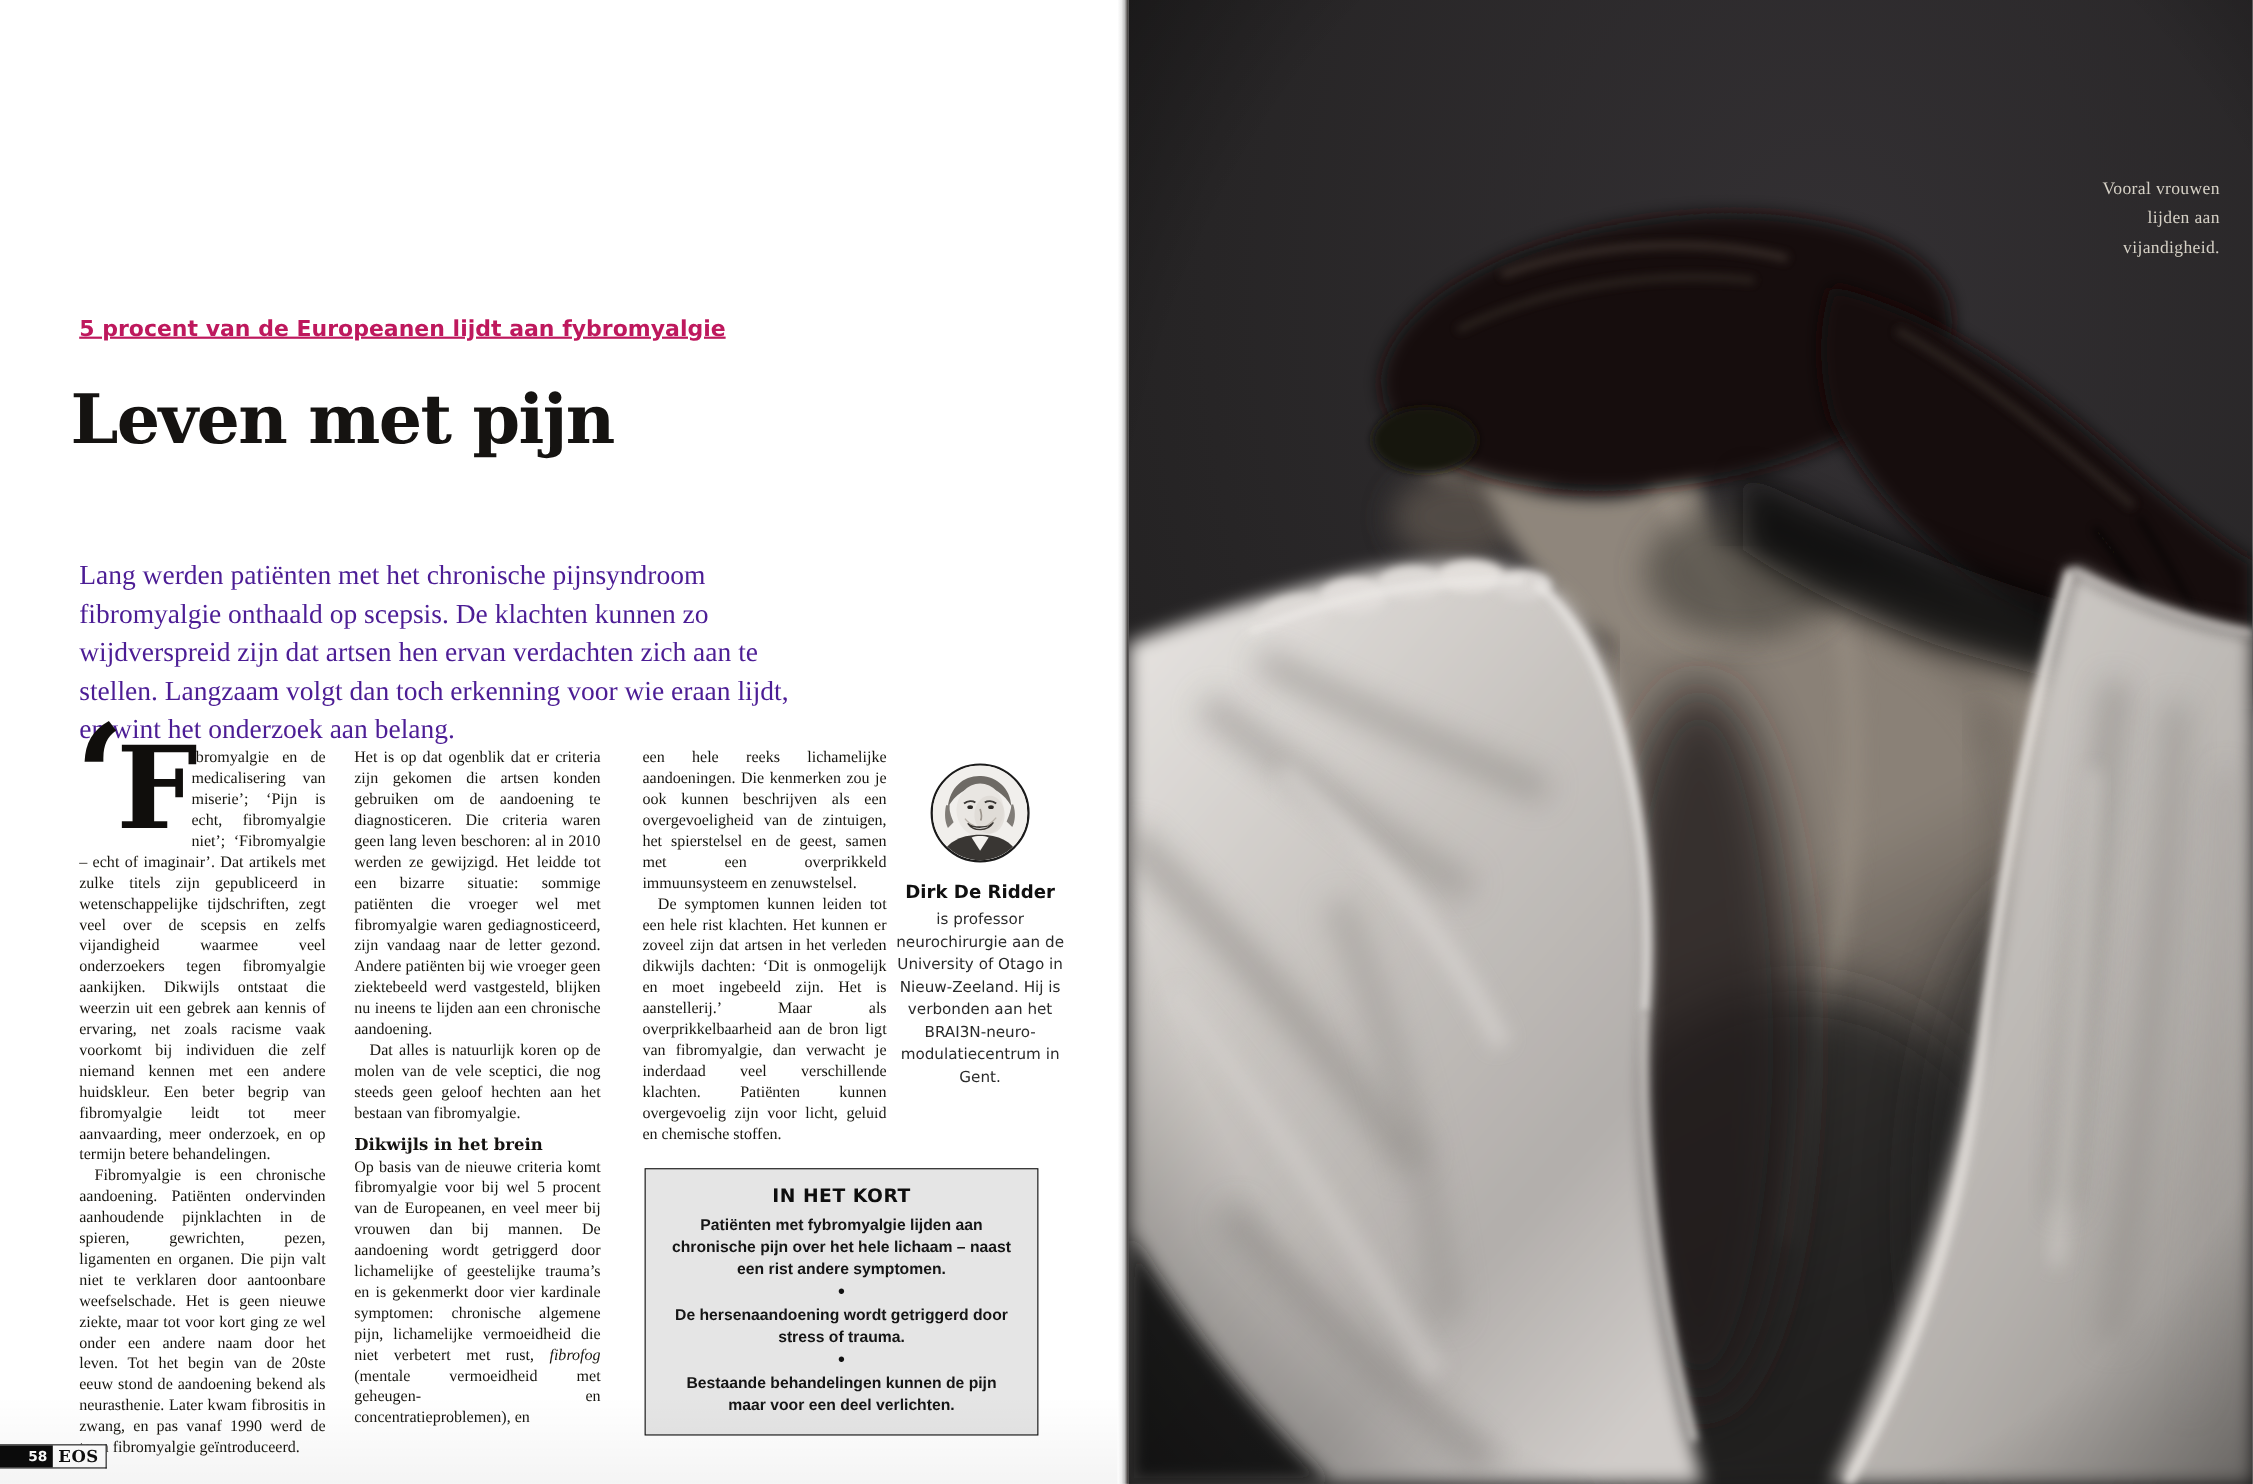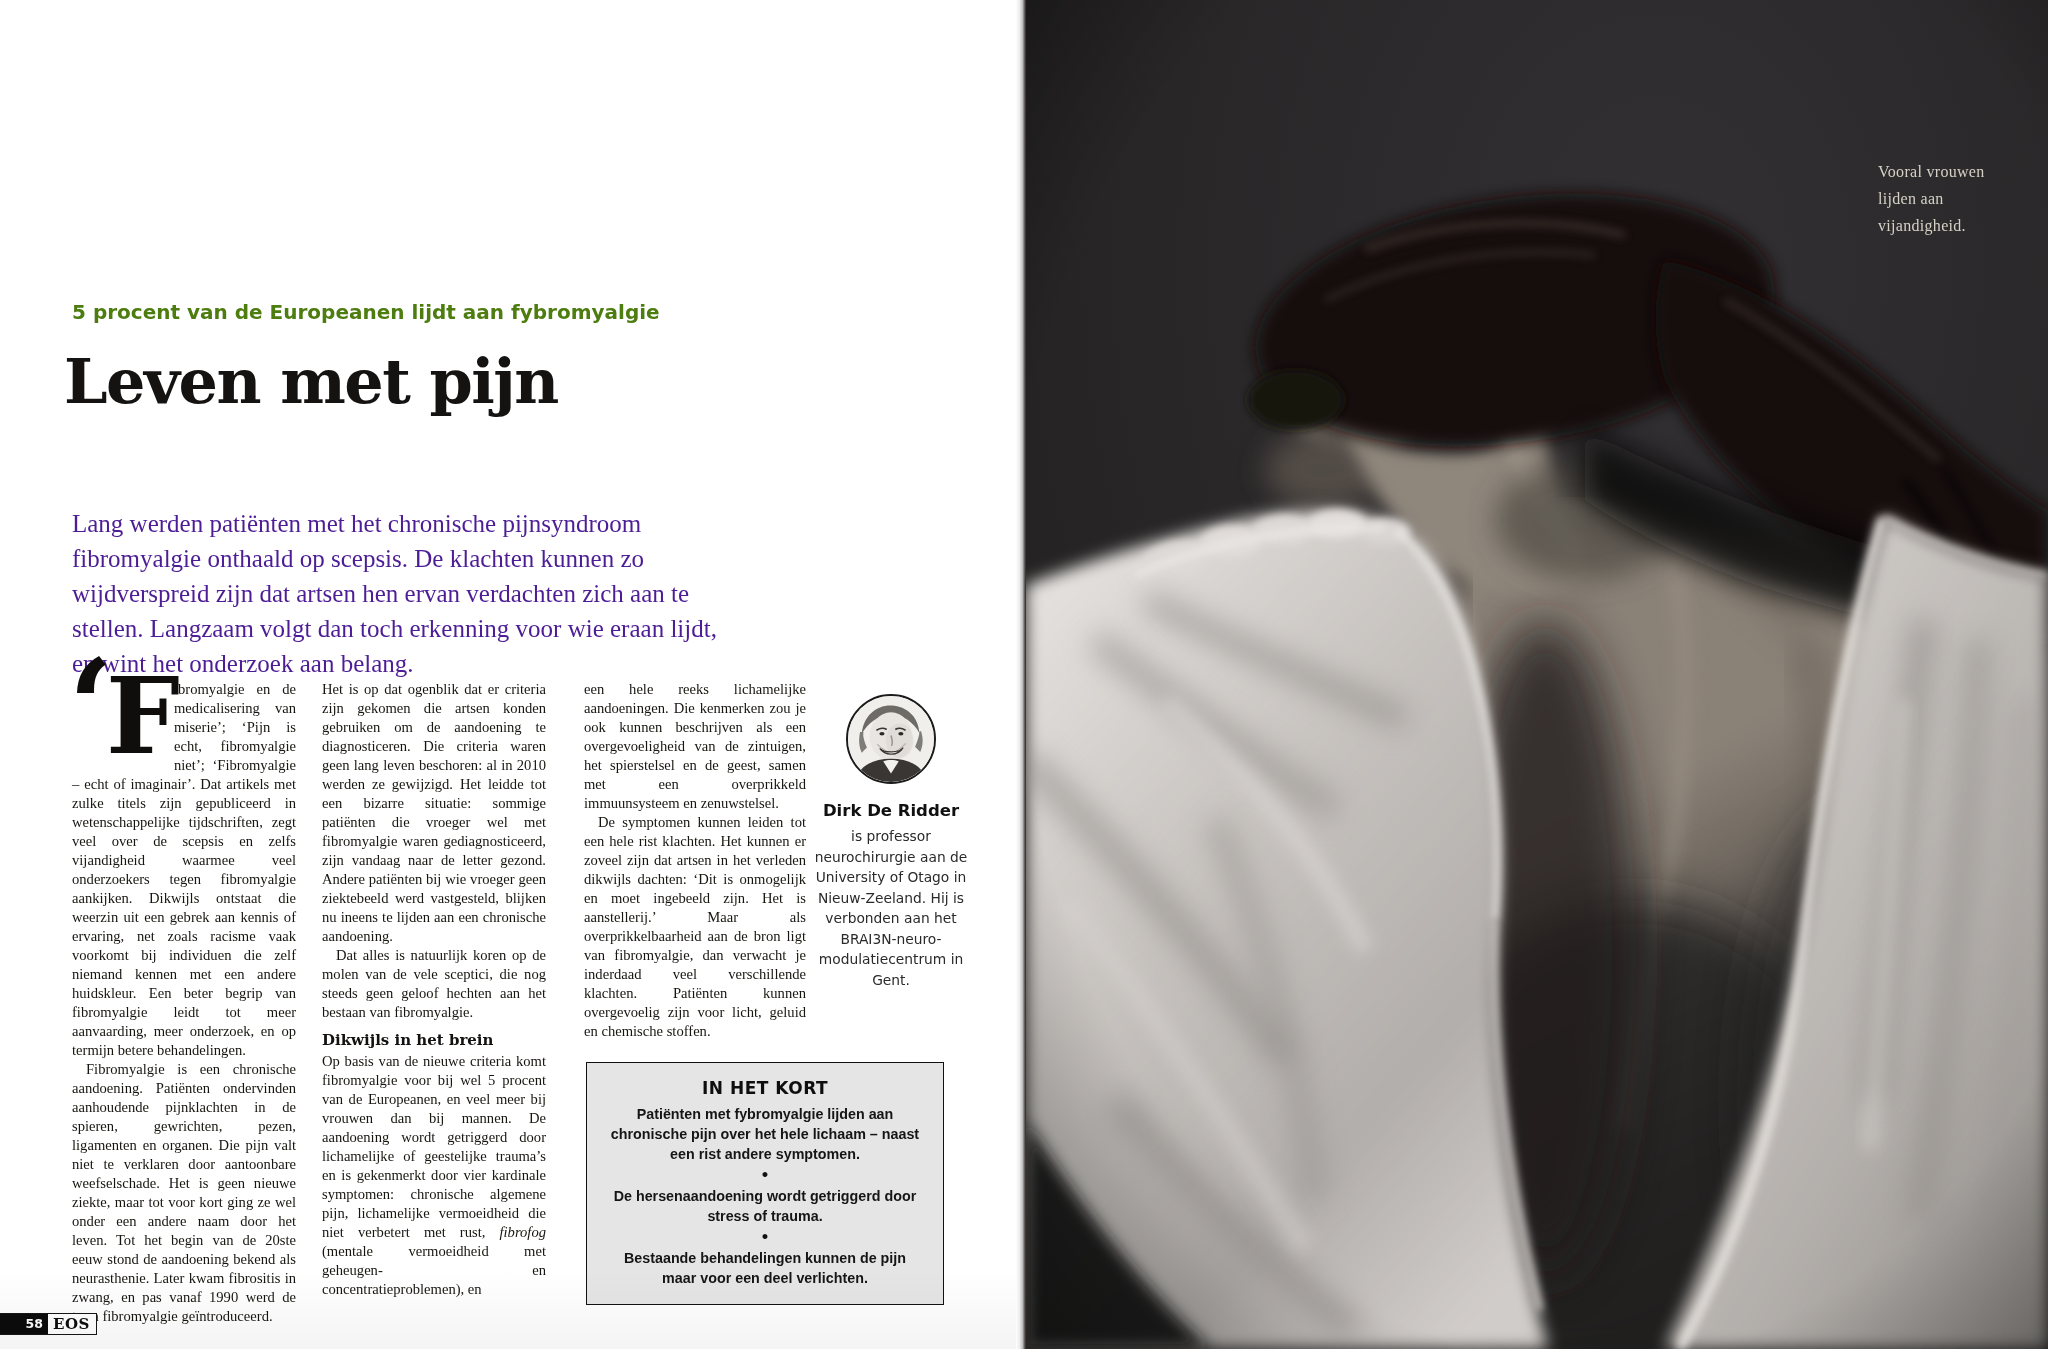--- a/index.html
+++ b/index.html
@@ -5,22 +5,22 @@
   * { margin:0; padding:0; box-sizing:border-box; }
   html,body { background:#e8e8e8; }
   .spread {
     position:relative; width:2048px; height:1349px;
     background:#ffffff; overflow:hidden;
     font-family:"Liberation Serif", serif; color:#17150f;
   }
   
   .left-page { position:absolute; left:0; top:0; width:1022px; height:1349px; background:#fff; }
   .kicker {
-    position:absolute; left:72px; top:300px; width:700px;
-    font:700 20px/24px "DejaVu Sans", sans-serif; color:#4d7c0f; letter-spacing:0;
+    position:absolute; left:72px; top:286px; width:700px;
+    font:700 20px/24px "DejaVu Sans", sans-serif; color:#be185d; letter-spacing:0;text-decoration:underline;
   }
   .headline {
     position:absolute; left:64px; top:344px; width:800px;
     font:700 62px/76px "DejaVu Serif", serif; color:#151311; letter-spacing:-1.5px;
   }
   .intro {
     position:absolute; left:72px; top:506px; width:652px;
     font:400 25px/35px "Liberation Serif", serif; color:#4c1d95;
   }
   .col {
@@ -77,21 +77,21 @@
   
   .gutter {
     position:absolute; left:1016px; top:0; width:10px; height:1349px; z-index:4;
     background:linear-gradient(90deg,#ffffff 0%,#ececec 35%,#bdbdbd 65%,#55514f 88%,#2a2828 100%);
   }
   
   .photo { position:absolute; left:1026px; top:0; width:1022px; height:1349px; background:#242224; }
   .photo svg { display:block; width:100%; height:100%; }
   .photo-caption {
     position:absolute; left:852px; top:158px; width:140px;
-    font:400 16px/27px "Liberation Serif", serif; color:#d6d1c6; letter-spacing:.3px;
+    font:400 16px/27px "Liberation Serif", serif; color:#d6d1c6; letter-spacing:.3px;text-align:right;
   }
 </style>
 </head>
 <body>
 
 <div class="spread">
 
   <div class="left-page">
 
     <div class="kicker">5 procent van de Europeanen lijdt aan fybromyalgie</div>

